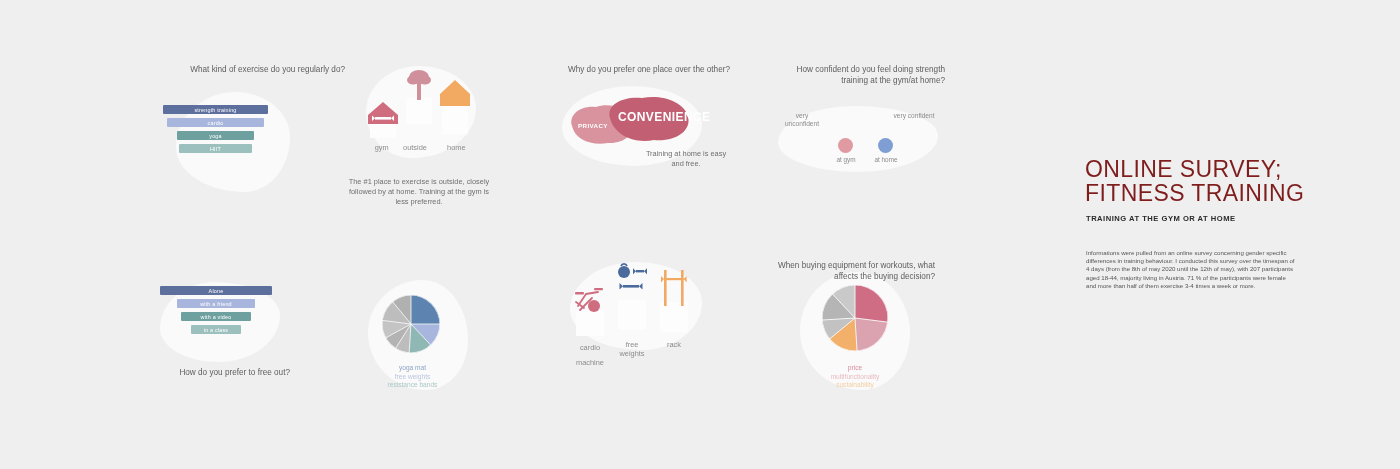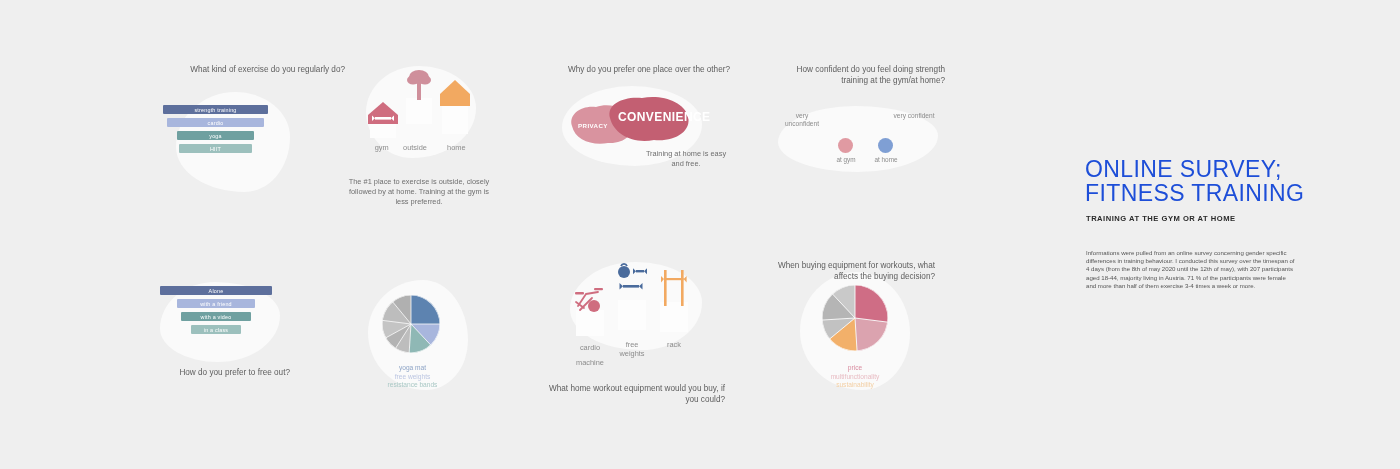--- a/index.html
+++ b/index.html
@@ -54,21 +54,21 @@
 
   
   .pie{position:absolute;border-radius:50%;z-index:3;}
   .legend{position:absolute;z-index:3;text-align:center;}
   .legend div{font-size:6.6px;line-height:8.6px;white-space:nowrap;}
 
   
   .title{
     position:absolute;z-index:4;
     font-size:23px;line-height:25px;
-    letter-spacing:.4px;color:#1d4ed8;font-weight:400;
+    letter-spacing:.4px;color:#7f1d1d;font-weight:400;
   }
   .subtitle{
     position:absolute;z-index:4;
     font-size:7.6px;letter-spacing:.5px;color:#2a2a2a;font-weight:bold;
   }
   .body-copy{
     position:absolute;z-index:4;
     font-size:6.1px;line-height:8.2px;color:#555;width:210px;text-align:left;
   }
 </style>
@@ -217,21 +217,20 @@
       <rect x="8" y="12" width="19.6" height="2.2" fill="#f2a961"></rect>
       <path d="M8 13 L5 10 L5 16.4 Z" fill="#f2a961"></path>
       <path d="M27.6 13 L30.6 10 L30.6 16.4 Z" fill="#f2a961"></path>
     </svg>
   </div>
   <div class="abs" style="left:572px;top:340px;width:120px;display:flex;z-index:3;">
     <div class="cat" style="width:36px;line-height:15px;">cardio machine</div>
     <div class="cat" style="width:36px;margin-left:6px;line-height:9px;">free weights</div>
     <div class="cat" style="width:36px;margin-left:6px;line-height:9px;">rack</div>
   </div>
-  <div class="abs q" style="left:545px;top:383px;width:180px;">What home workout equipment would you buy, if you could?</div>
 
   <div class="abs q" style="left:770px;top:260px;width:165px;">When buying equipment for workouts, what affects the buying decision?</div>
   <div class="pie" id="pie-buying" style="left: 822px; top: 285px; width: 66px; height: 66px; background: conic-gradient(rgb(207, 109, 133) 0deg, rgb(207, 109, 133) 97.2deg, rgb(219, 163, 175) 97.2deg, rgb(219, 163, 175) 176.4deg, rgb(242, 176, 106) 176.4deg, rgb(242, 176, 106) 230.4deg, rgb(194, 194, 194) 230.4deg, rgb(194, 194, 194) 266.4deg, rgb(181, 181, 181) 266.4deg, rgb(181, 181, 181) 316.8deg, rgb(201, 201, 201) 316.8deg, rgb(201, 201, 201) 360deg); box-shadow: rgba(255, 255, 255, 0.85) 0px 0px 0px 0.6px inset;">
       <svg width="100%" height="100%" viewBox="0 0 100 100" style="position: absolute; left: 0px; top: 0px;">
         <line x1="50" y1="50" x2="50.00" y2="0.00" stroke="#fafafa" stroke-width="1.4"></line>
         <line x1="50" y1="50" x2="99.61" y2="56.27" stroke="#fafafa" stroke-width="1.4"></line>
         <line x1="50" y1="50" x2="53.14" y2="99.90" stroke="#fafafa" stroke-width="1.4"></line>
         <line x1="50" y1="50" x2="11.47" y2="81.87" stroke="#fafafa" stroke-width="1.4"></line>
         <line x1="50" y1="50" x2="0.10" y2="53.14" stroke="#fafafa" stroke-width="1.4"></line>
         <line x1="50" y1="50" x2="15.77" y2="13.55" stroke="#fafafa" stroke-width="1.4"></line>

